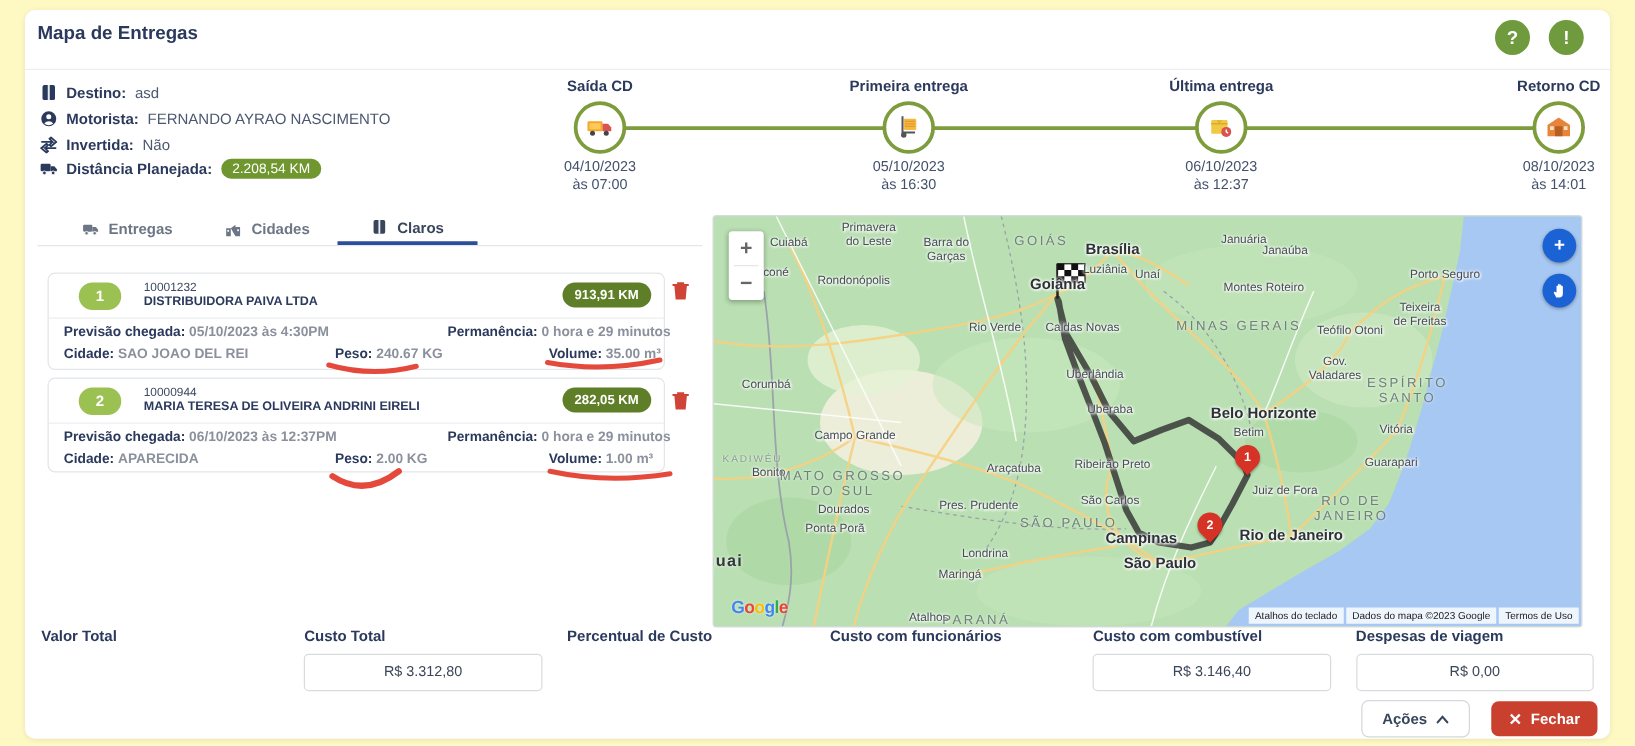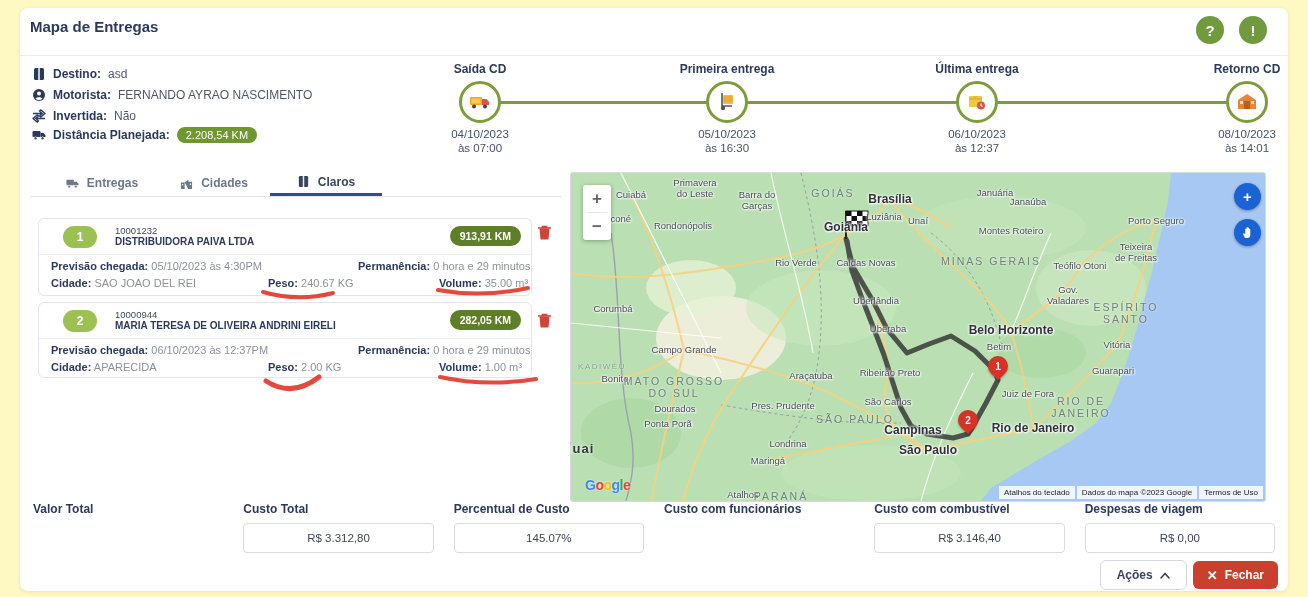--- a/index.html
+++ b/index.html
@@ -30,21 +30,21 @@
   .tab svg{width:13px;height:13px;}
   
   .card{left:38px;width:494px;background:#fff;border:1px solid #e2e5e9;border-radius:6px;box-sizing:border-box;}
   .num-pill{position:absolute;left:24px;top:7px;width:34px;height:22px;background:#9cc153;color:#fff;font-weight:bold;border-radius:12px;display:flex;align-items:center;justify-content:center;font-size:12px;}
   .card-code{position:absolute;left:76px;top:6px;font-size:9.5px;color:#3c4960;}
   .card-name{position:absolute;left:76px;top:17px;font-size:10px;font-weight:bold;color:#2b3a5c;}
   .km-badge{position:absolute;right:10px;top:7px;background:#5e7e27;color:#fff;font-size:10.5px;font-weight:bold;padding:4px 10px;border-radius:12px;}
   .card-divider{position:absolute;left:0;top:35px;width:100%;height:1px;background:#eceef0;}
   .fld{position:absolute;font-size:11px;white-space:nowrap;}
   .fld b{color:#2b3a5c;}
-  .fld span{color:#8a919d;}
+  .fld span{color:#8a919d;font-weight:bold;}
   .trash{position:absolute;left:537px;width:15px;height:17px;cursor:pointer;}
   
   .scribbles{left:30px;top:200px;width:540px;height:200px;pointer-events:none;}
   
   .map{left:570px;top:172px;width:694px;height:328px;background:#b9dfb2;border:1px solid #d8dade;border-radius:3px;overflow:hidden;cursor:grab;}
   .mlabel{position:absolute;transform:translate(-50%,-50%);white-space:pre-line;text-align:center;pointer-events:none;line-height:1.15;}
   .city{font-size:9.5px;color:#474c55;text-shadow:0 0 3px #fff,0 0 3px #fff,1px 1px 2px #fff;}
   .major{font-size:12px;font-weight:bold;color:#2e3238;text-shadow:0 0 3px #fff,0 0 3px #fff,1px 1px 2px #fff;}
   .region{font-size:10.5px;letter-spacing:2px;color:#70807a;text-shadow:0 0 3px rgba(255,255,255,.8);}
   .country{font-size:13px;font-weight:bold;color:#33373c;letter-spacing:1px;text-shadow:0 0 3px #fff;}
@@ -59,21 +59,21 @@
   .attr{position:absolute;right:2px;bottom:2px;display:flex;gap:2px;font-size:8px;color:#202124;}
   .attr span{background:rgba(255,255,255,.82);padding:2px 5px;cursor:pointer;}
   .pinw{position:absolute;width:0;height:0;}
   .pin{position:absolute;left:-10px;top:-24px;width:20px;height:20px;border-radius:50% 50% 50% 0;transform:rotate(-45deg);background:#d63226;box-shadow:-1px 1px 2px rgba(0,0,0,.35);cursor:pointer;}
   .pin i{position:absolute;inset:0;display:flex;align-items:center;justify-content:center;transform:rotate(45deg);color:#fff;font-size:10px;font-weight:bold;font-style:normal;}
   
   .summary{position:absolute;left:33px;top:502px;width:1242px;display:grid;grid-template-columns:repeat(6,1fr);gap:20px;}
   .sum-label{font-size:12px;font-weight:bold;color:#2b3a5c;margin-bottom:7px;}
   .sum-box{height:28px;border:1px solid #d9dcdf;border-radius:4px;display:flex;align-items:center;justify-content:center;font-size:11.5px;color:#3b4758;background:#fff;}
   
-  .footer{position:absolute;right:30px;bottom:7px;display:flex;gap:6px;align-items:center;}
+  .footer{position:absolute;right:30px;bottom:7px;display:flex;gap:17px;align-items:center;}
   .btn-acoes{background:#fff;border:1px solid #d5d8dc;border-radius:6px;padding:7px 16px;font-size:12px;font-weight:bold;color:#39455c;display:flex;gap:7px;align-items:center;cursor:pointer;}
   .btn-fechar{background:#c9402f;border:none;border-radius:6px;padding:7px 14px;font-size:12px;font-weight:bold;color:#fff;display:flex;gap:7px;align-items:center;cursor:pointer;}
   .xmark{font-size:13px;font-weight:bold;line-height:1;}
 </style>
 </head>
 <body>
 
 <div class="page">
   <div class="panel"></div>
 
@@ -402,21 +402,20 @@
   <div class="summary">
     <div>
         <div class="sum-label">Valor Total</div>
       </div>
     <div>
         <div class="sum-label">Custo Total</div>
         <div class="sum-box">R$ 3.312,80</div>
       </div>
     <div>
         <div class="sum-label">Percentual de Custo</div>
-        <div class="sum-box">145.07%</div>
       </div>
     <div>
         <div class="sum-label">Custo com funcionários</div>
       </div>
     <div>
         <div class="sum-label">Custo com combustível</div>
         <div class="sum-box">R$ 3.146,40</div>
       </div>
     <div>
         <div class="sum-label">Despesas de viagem</div>

